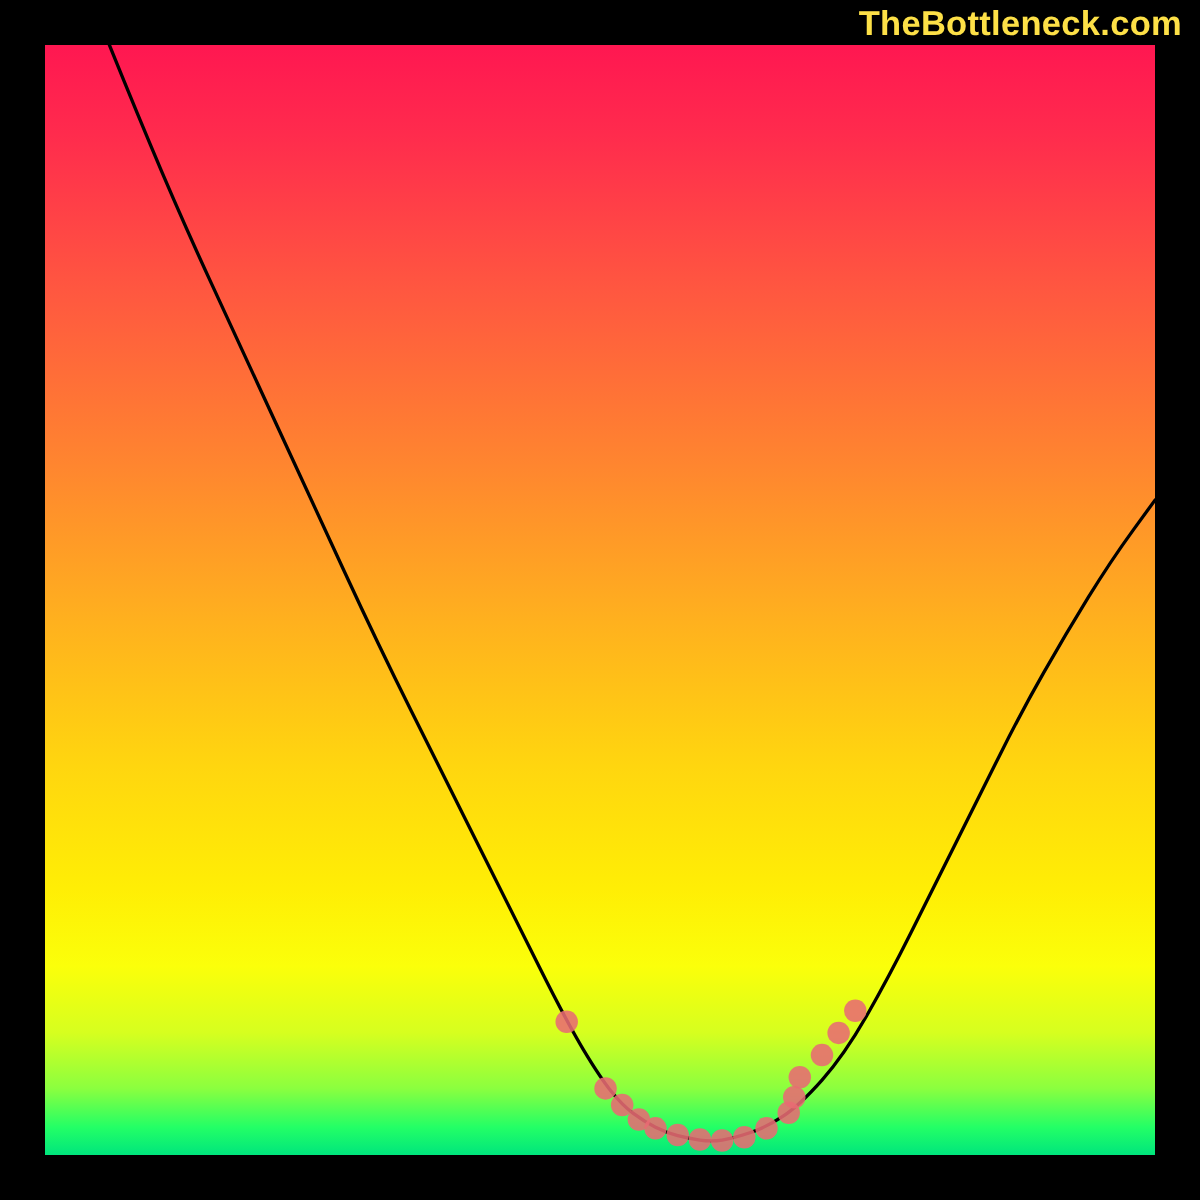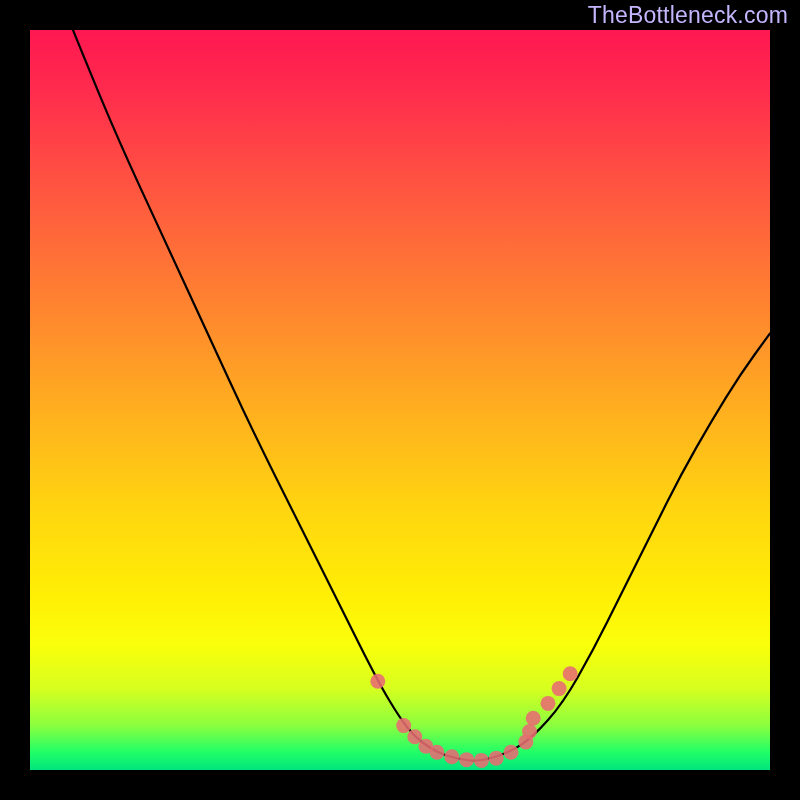--- a/index.html
+++ b/index.html
@@ -15,23 +15,23 @@
     position: absolute;
     left: 0; top: 0;
     width: 800px;
     height: 800px;
     background: #000;
   }
   .watermark {
     position: absolute;
     top: 2px;
     right: 12px;
-    color: #c4b5fd;
+    color: #fde047;
     font-size: 23px;
-    font-weight: 400;
+    font-weight: 700;
     letter-spacing: 0.2px;
     user-select: none;
     margin-left: 44px;
   }
   .plot-area {
     position: absolute;
     left: 30px;
     top: 30px;
     width: 740px;
     height: 740px;

